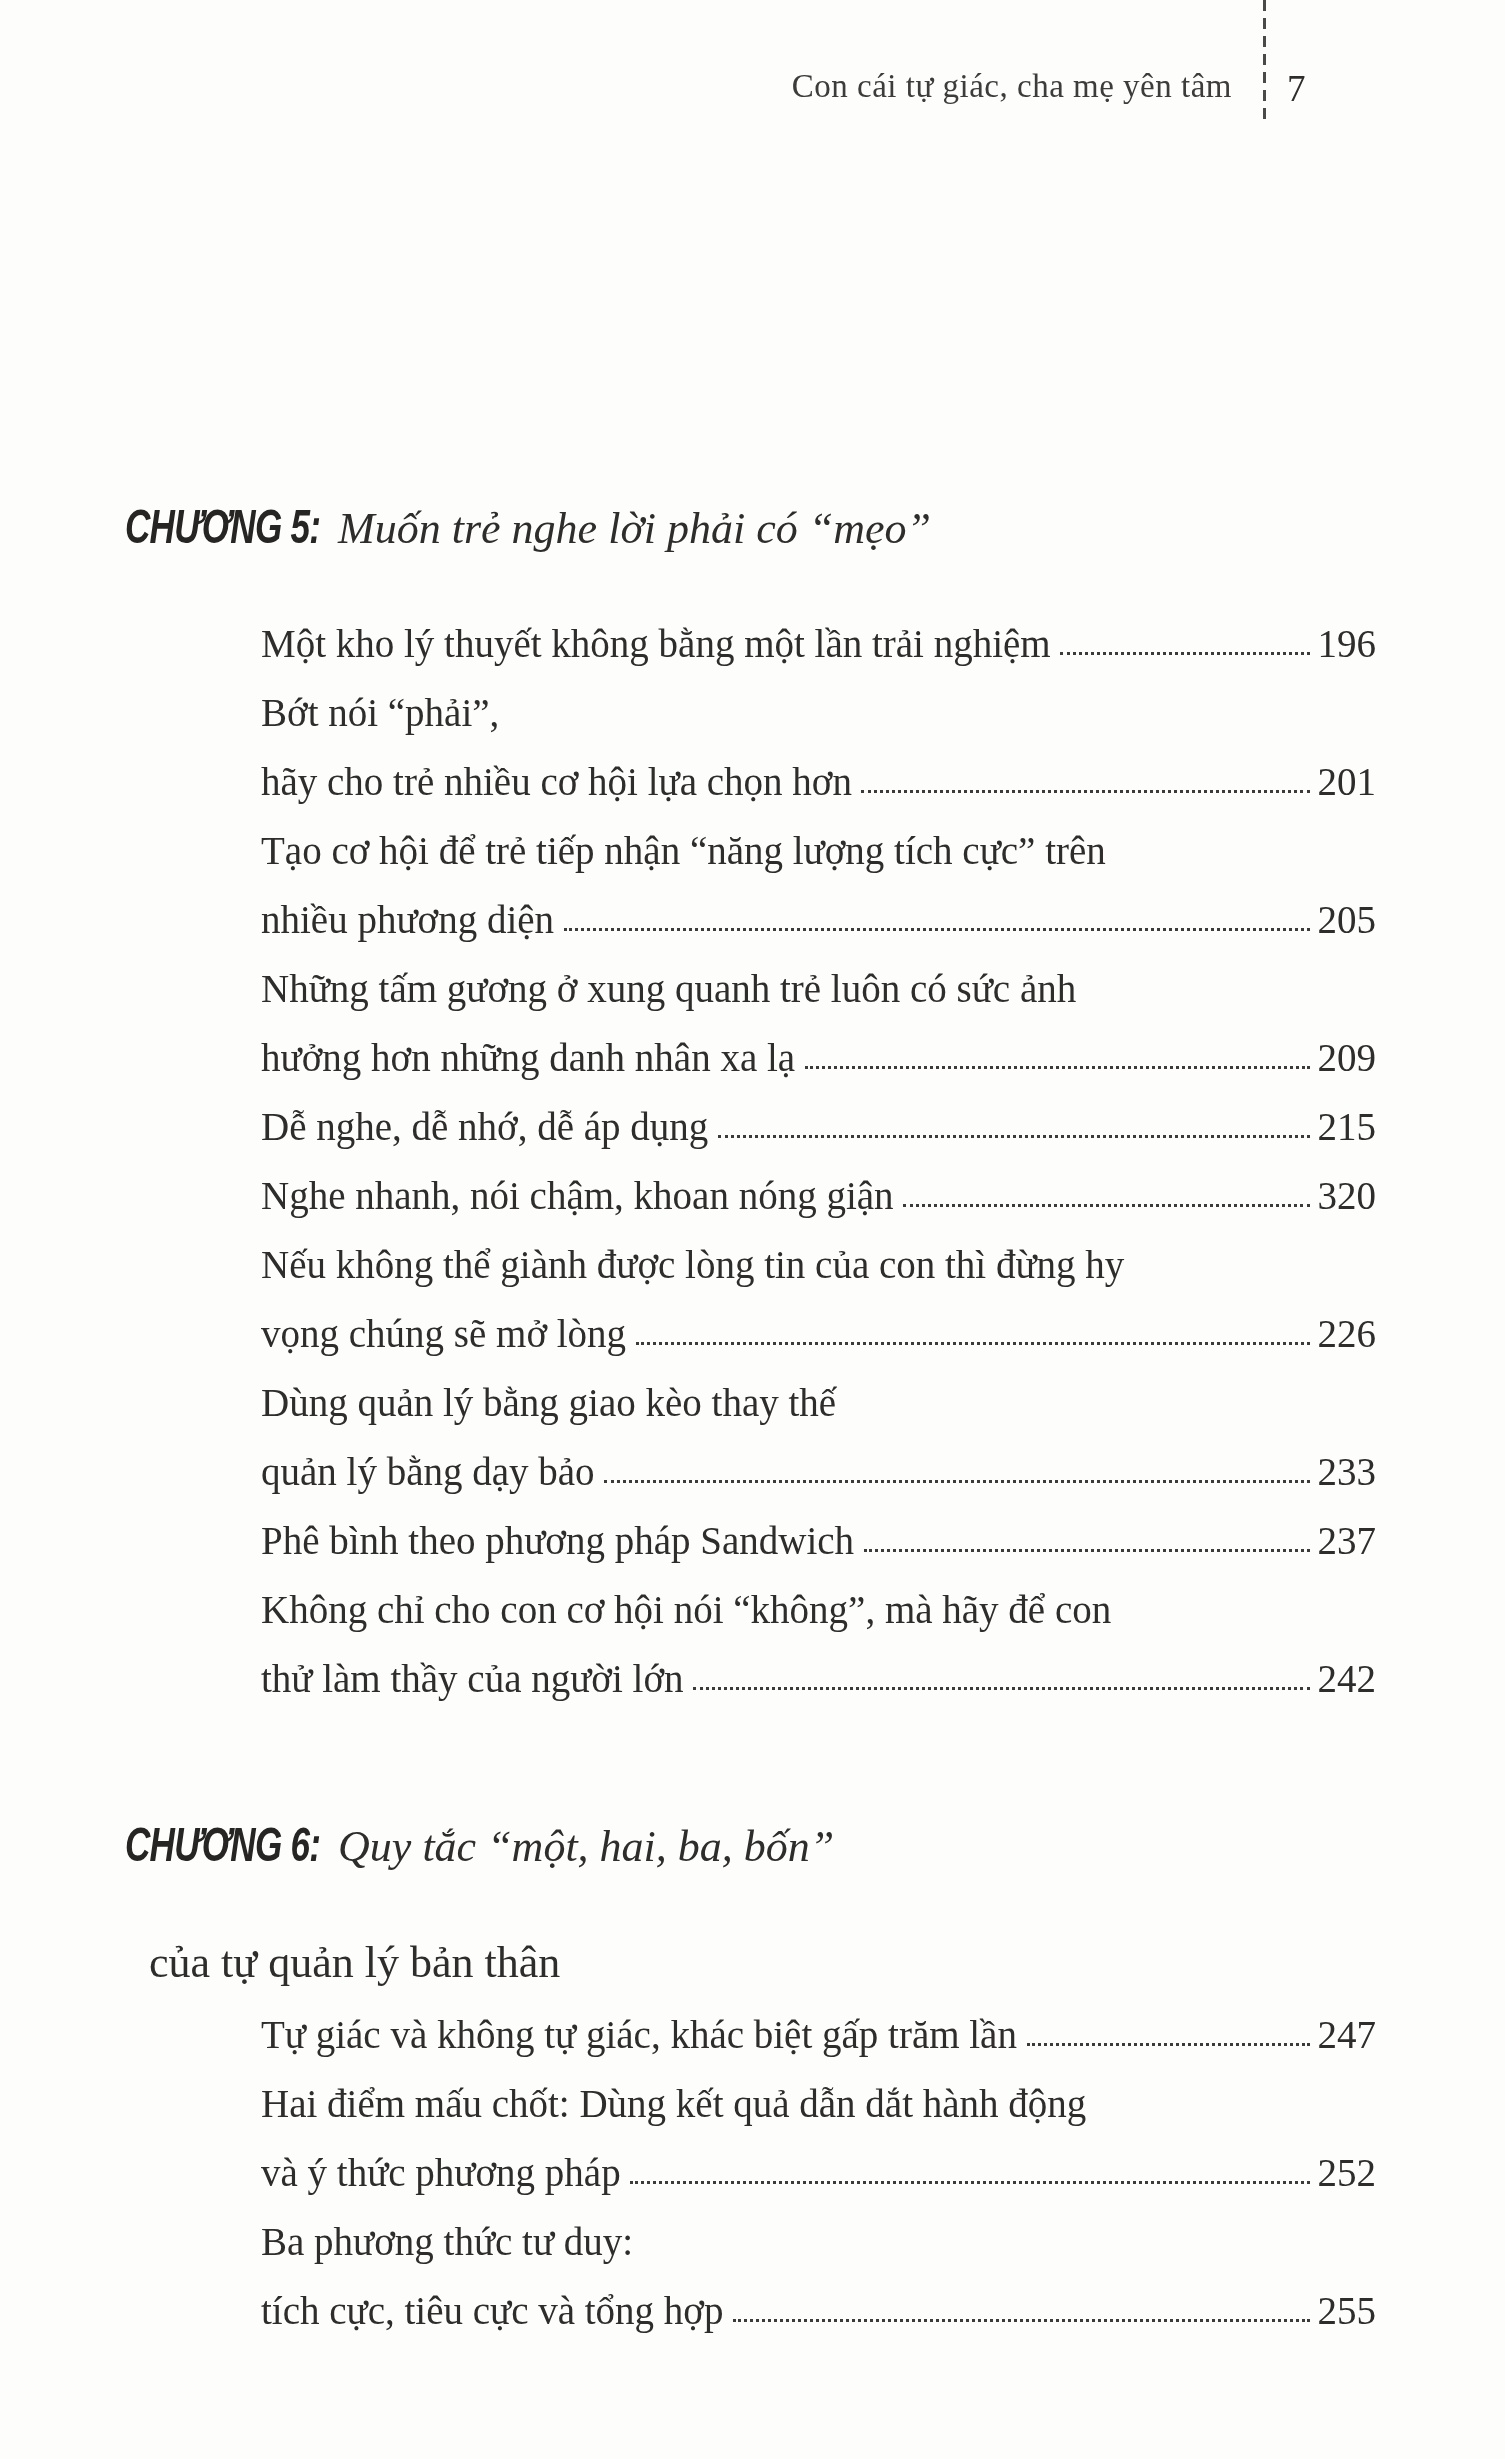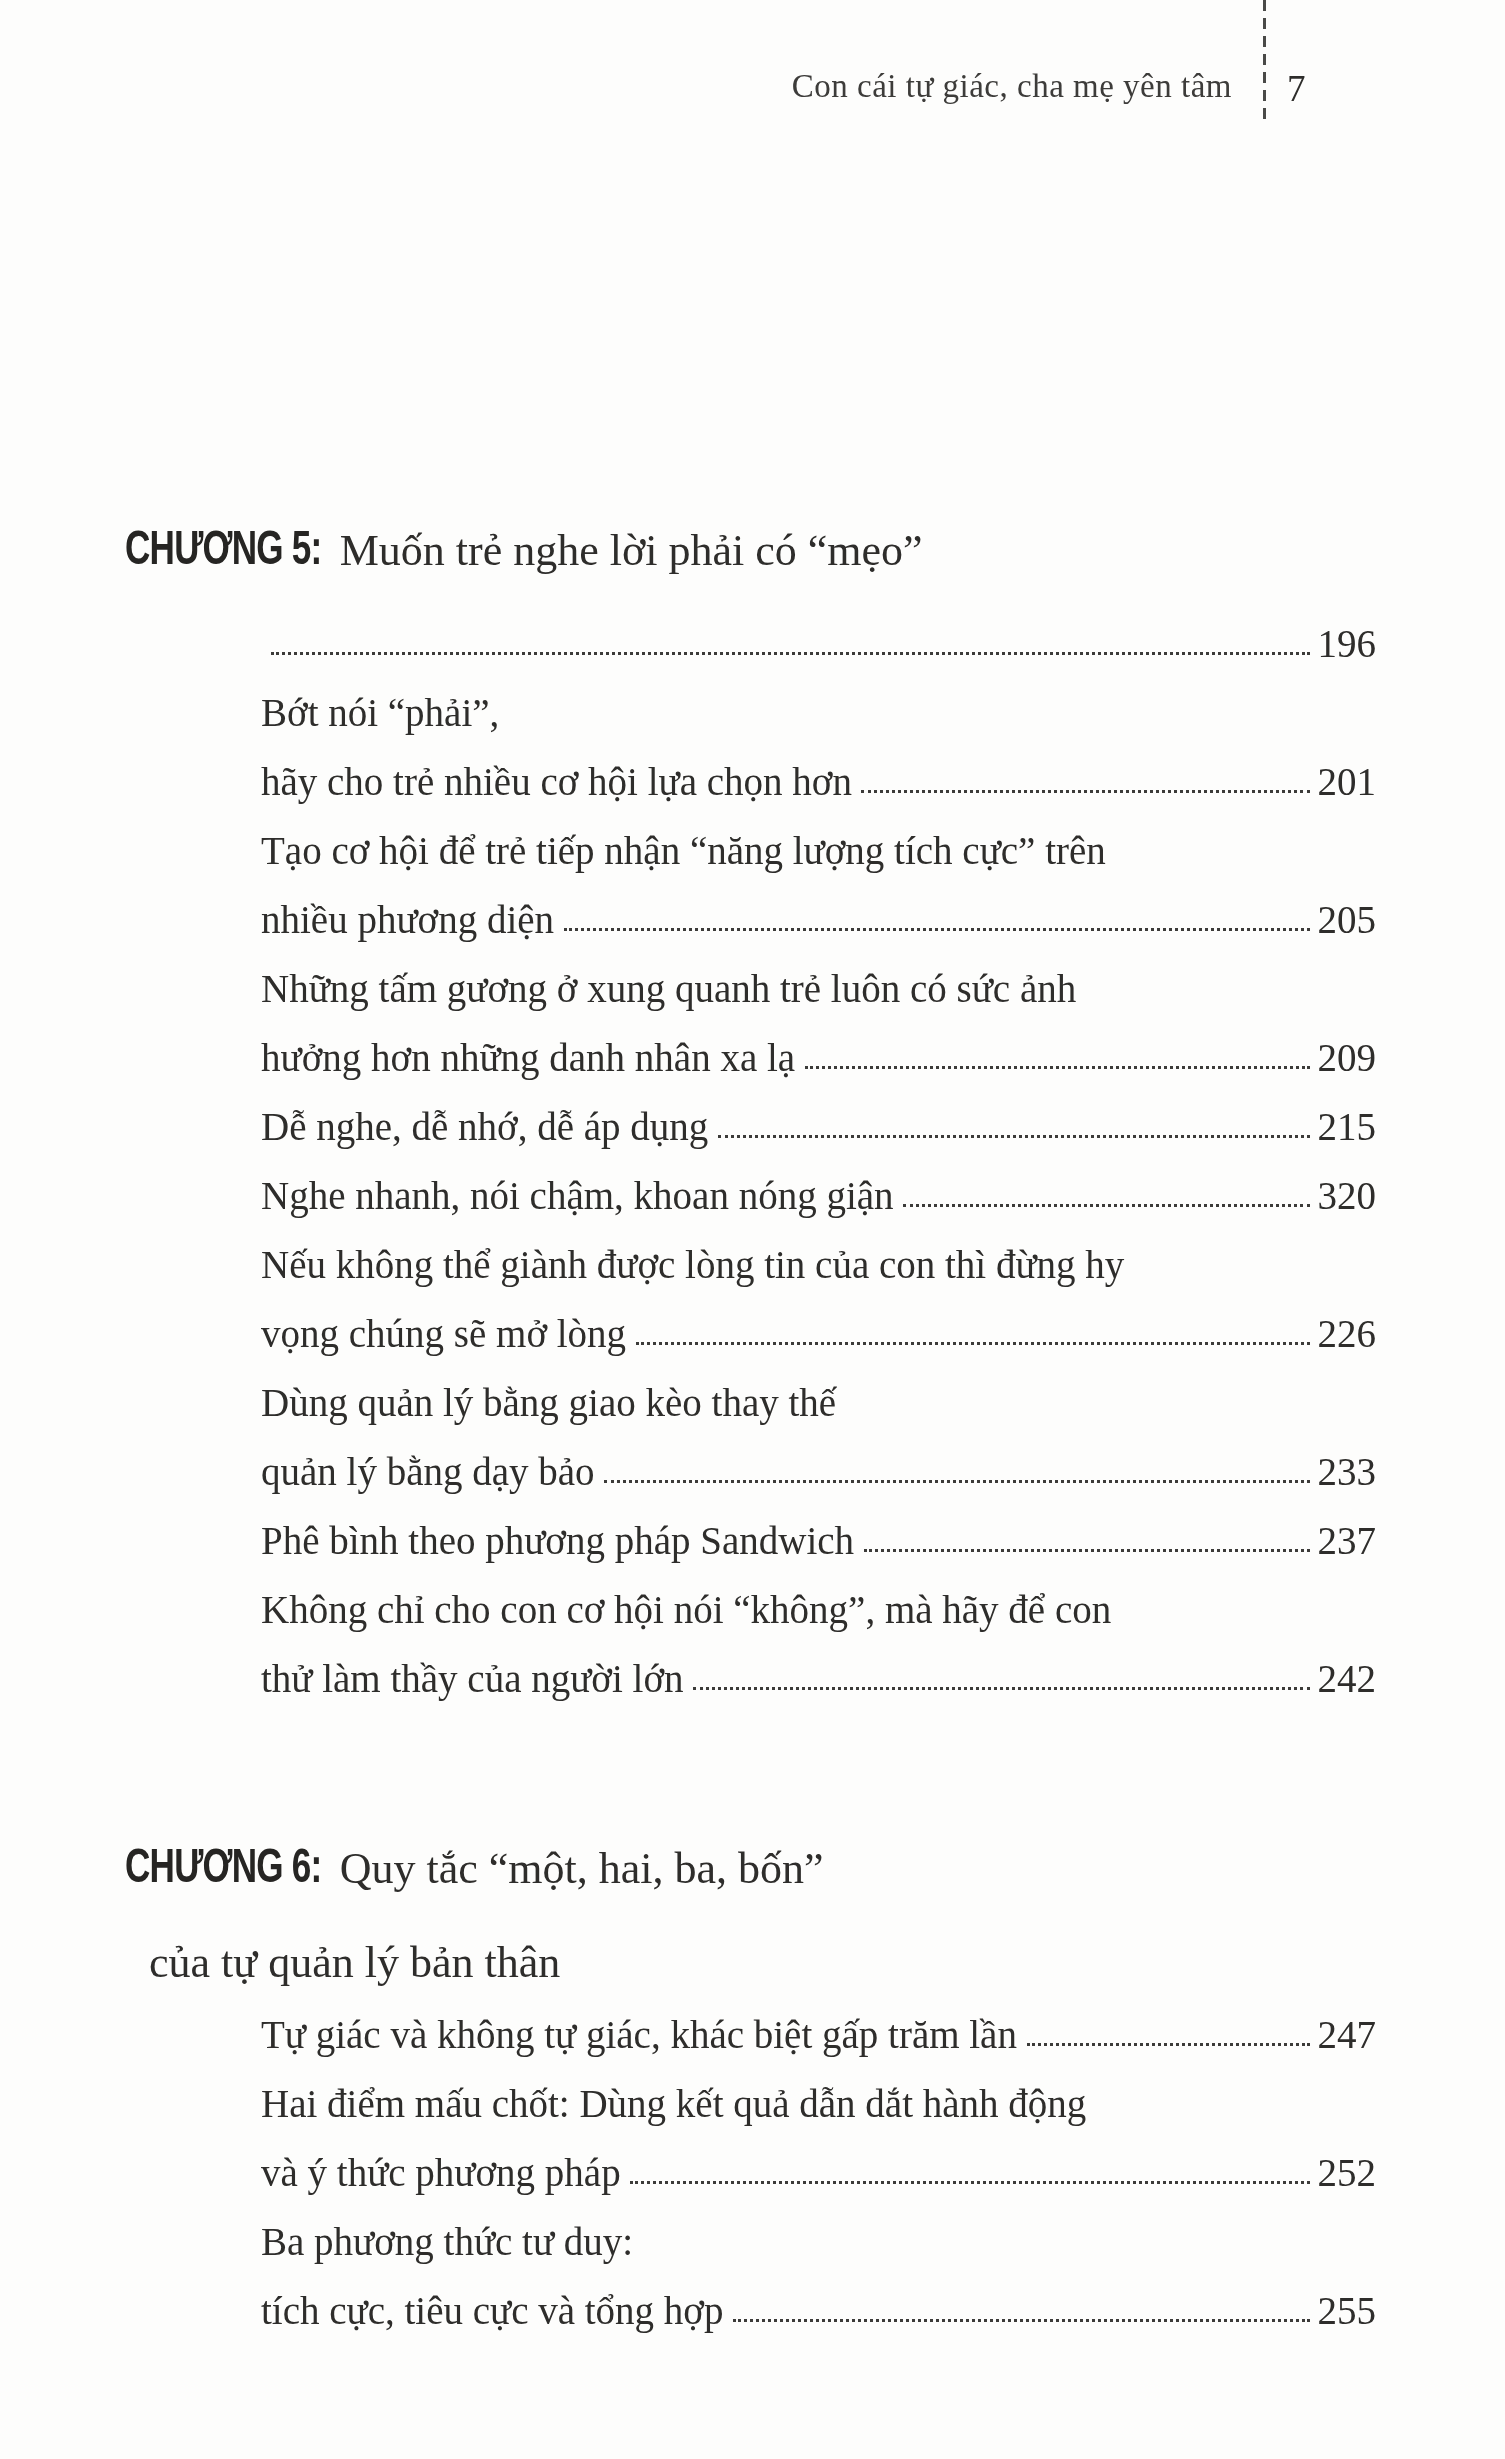--- a/index.html
+++ b/index.html
@@ -44,24 +44,25 @@
   }
   
   .toc {
     position: absolute;
     top: 503px;
     left: 125px;
     width: 1251px; 
   }
   .chapter-heading {
     display: flex;
-    align-items: center;
+    align-items: flex-start;
     font-size: 44px;
     height: 94px;
     white-space: nowrap;
+    font-style: italic;
   }
   .chlabel {
     display: inline-block;
     font-family: "Liberation Sans", sans-serif;
     font-weight: 800;
     font-size: 45px;
     letter-spacing: -1px;
     transform: scale(0.78, 1.06);
     transform-origin: left bottom;
     margin-right: -37px;
@@ -107,20 +108,21 @@
   <div class="page-number">7</div>
 
   <div class="toc">
 
     <div class="chapter-heading">
       <span class="chlabel">CHƯƠNG 5:</span>
       <span class="chtitle">Muốn trẻ nghe lời phải có “mẹo”</span>
     </div>
 
     <div class="row">
+      <span class="t">Một kho lý thuyết không bằng một lần trải nghiệm</span>
       <span class="leader"></span>
       <span class="pg">196</span>
     </div>
     <div class="row">
       <span class="t">Bớt nói “phải”,</span>
 
     </div>
     <div class="row">
       <span class="t">hãy cho trẻ nhiều cơ hội lựa chọn hơn</span>
       <span class="leader"></span>

